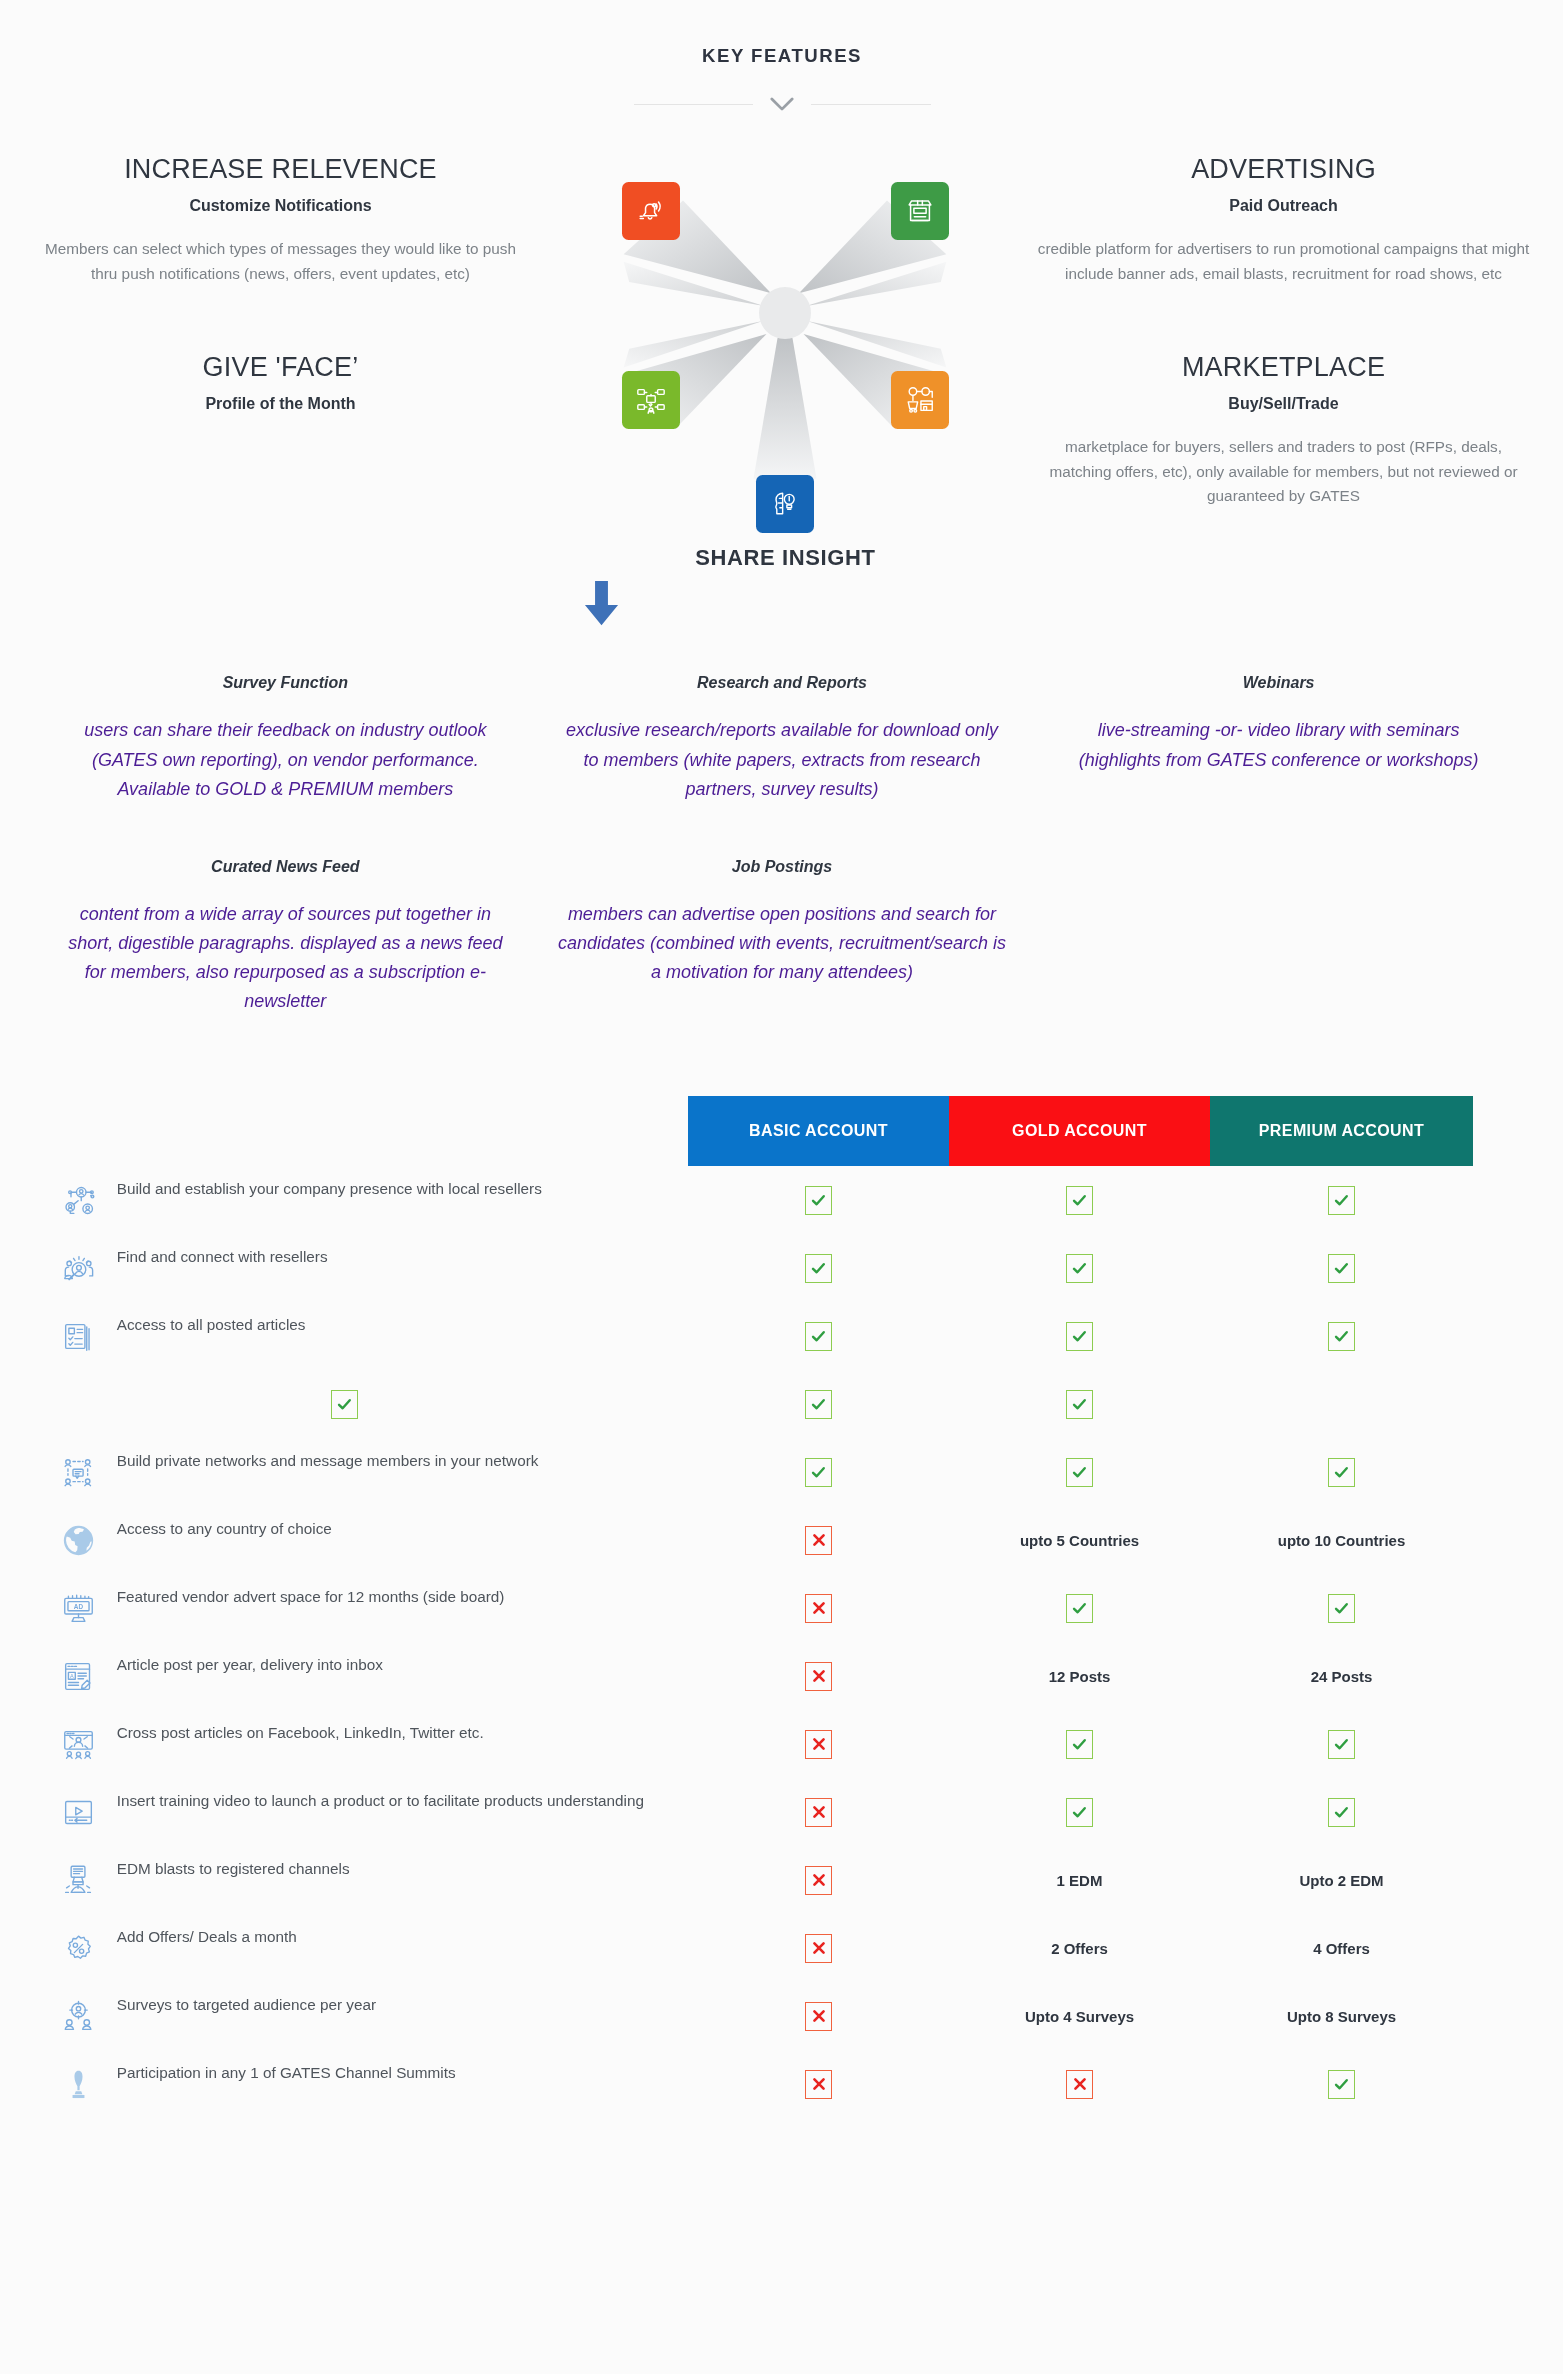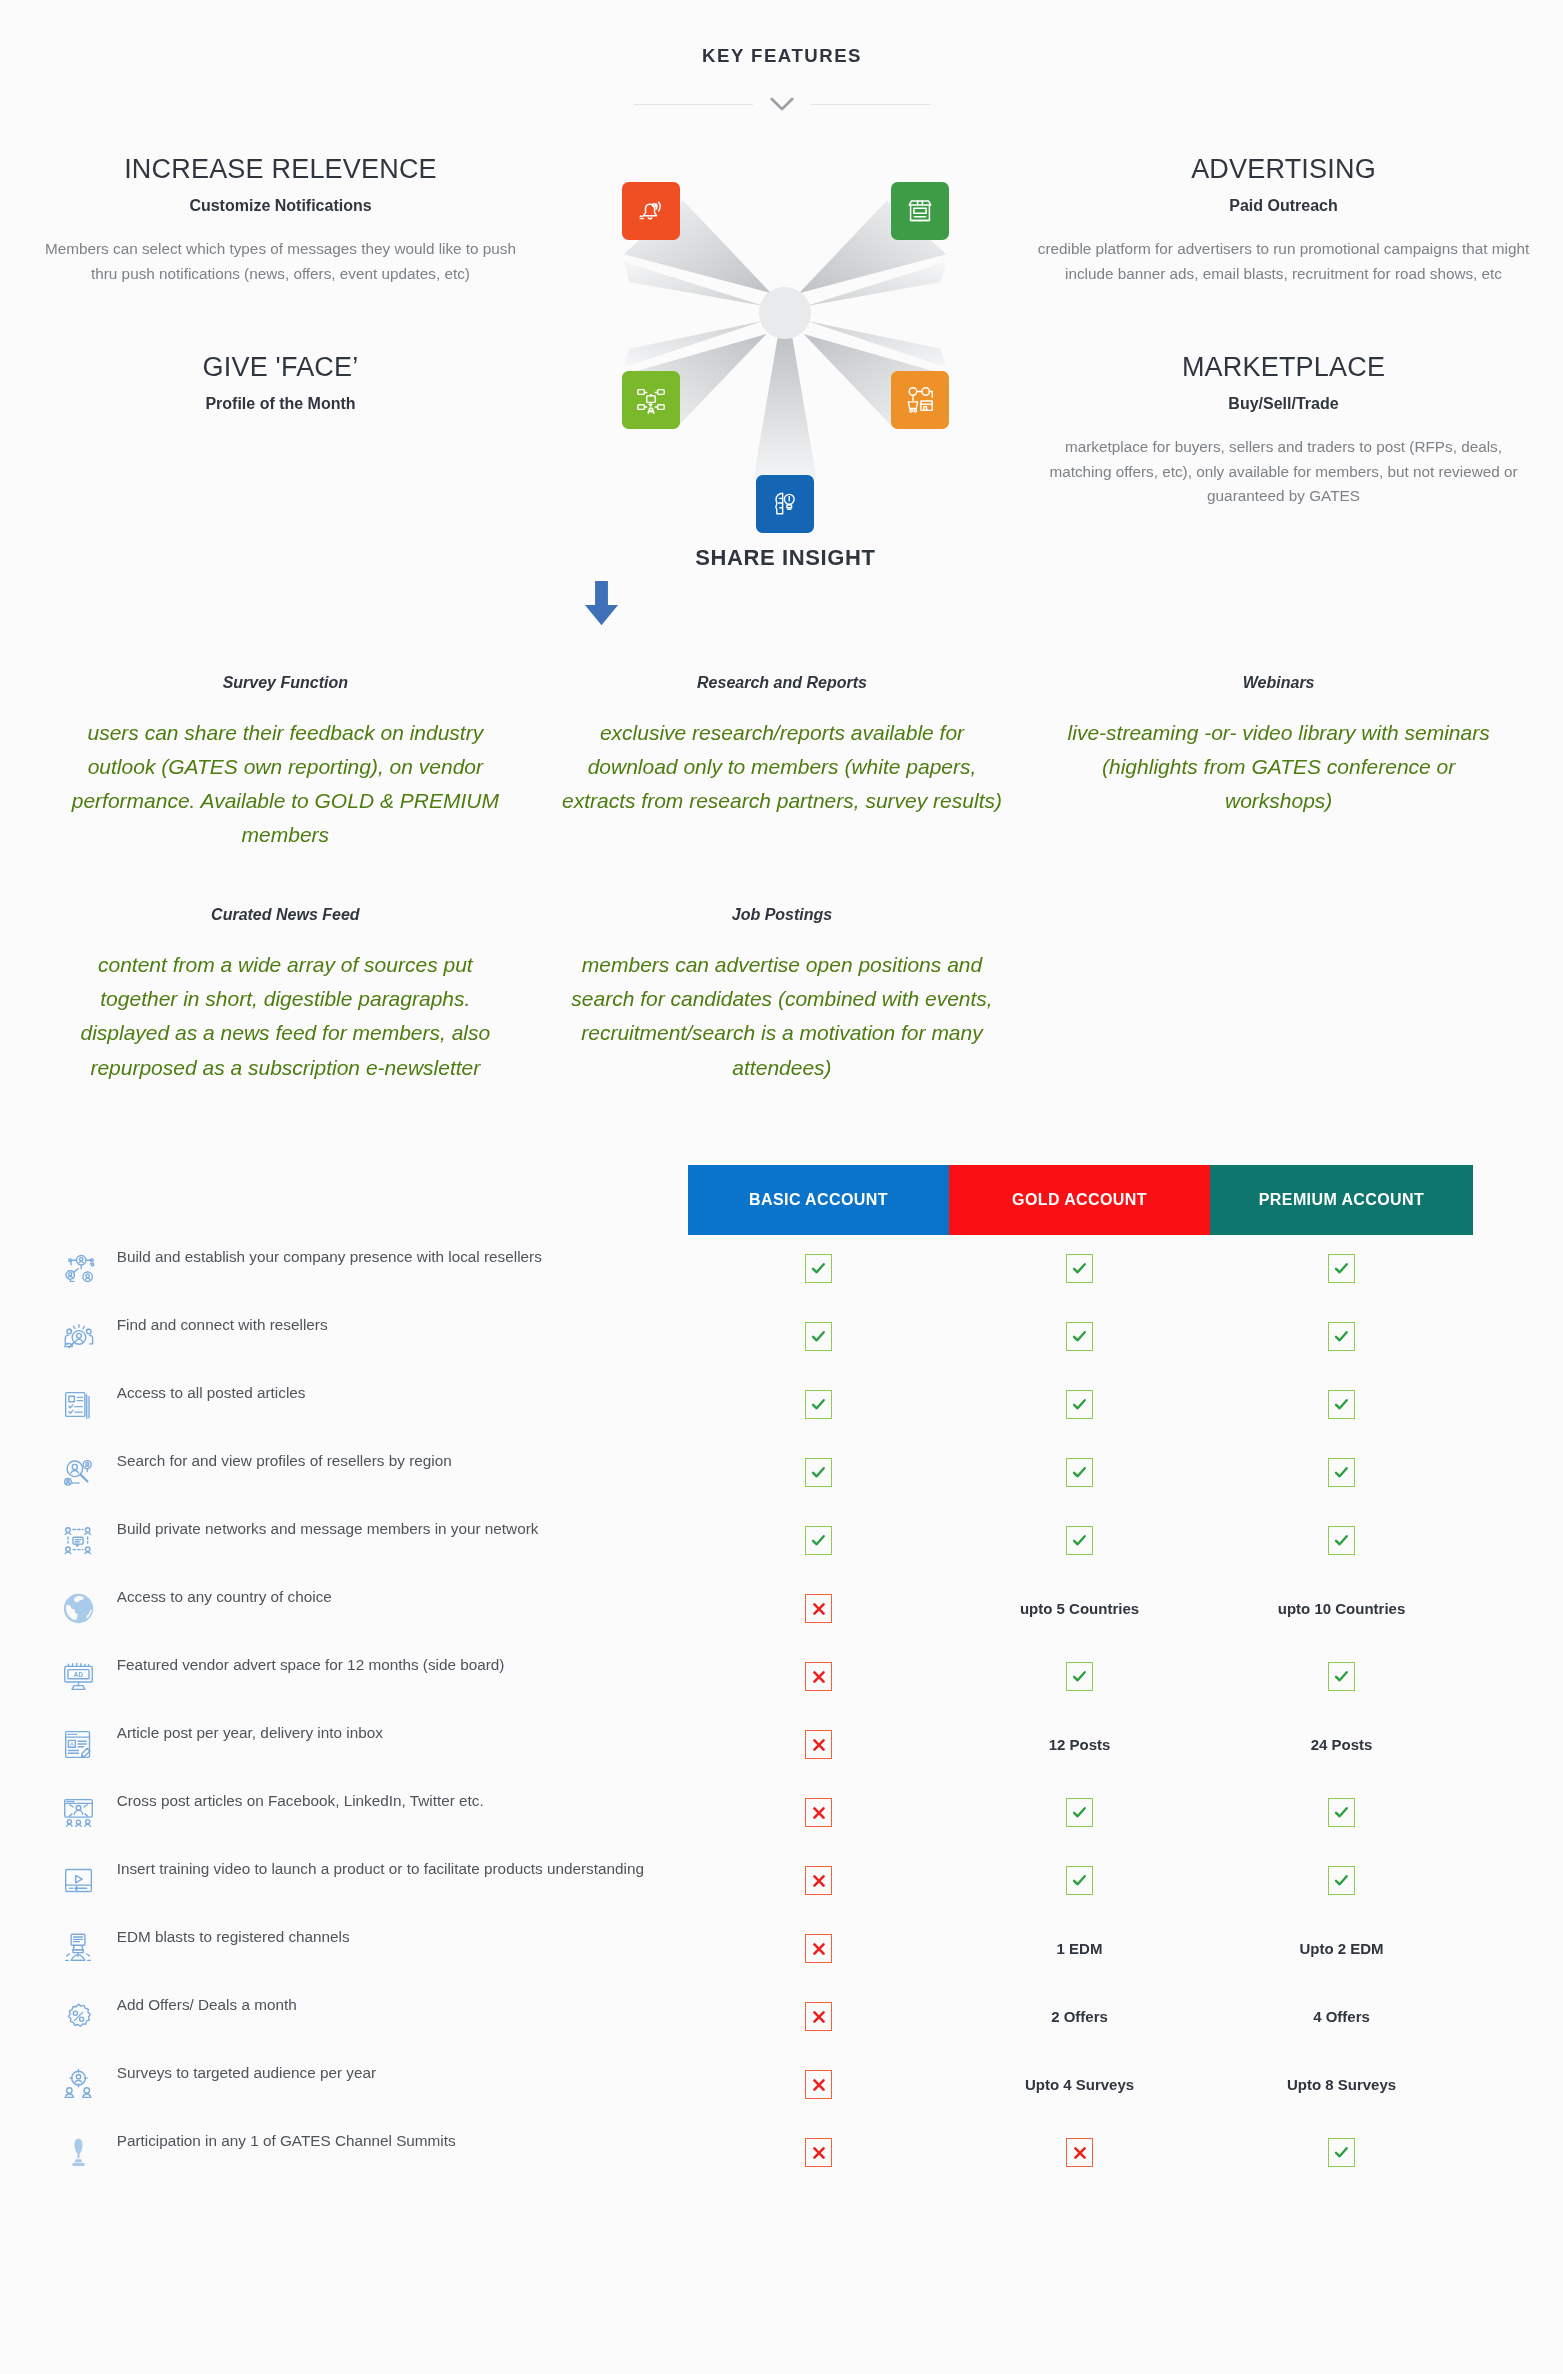--- a/index.html
+++ b/index.html
@@ -87,22 +87,22 @@
   .down-arrow { position: absolute; left: 0; right: 0; top: 429px; text-align: center; line-height: 0; }
 
   
   .tri-rows { margin-top: 30px; }
   .tri-row { display: grid; grid-template-columns: repeat(3, 1fr); padding: 0 37px; }
   .tri-cell { padding: 0 24px; font-style: italic; }
   .tri-title {
     text-align: center; font-size: 16px; font-weight: 700; color: #2f3640;
   }
   .tri-body {
-    text-align: center; font-size: 21px; line-height: 1.62;
-    color: #4d7c0f; margin-top: 24px;
+    text-align: center; font-size: 18px; line-height: 1.62;
+    color: #4c1d95; margin-top: 24px;
   }
   .tri-row.second { margin-top: 54px; }
 
   
   .table-wrap { margin-top: 80px; padding: 0 0 65px 0; }
   .table { width: 1528px; }
   .thead { display: grid; grid-template-columns: 688px 261px 261px 263px; }
   .th-spacer { }
   .th {
     height: 70px; display: flex; align-items: center; justify-content: center;
@@ -407,28 +407,20 @@
           </div>
           <div class="val-cell">
             <span class="mark">
               <svg width="15" height="15" viewBox="0 0 16 16">
                 <path d="M2.2 8.4 L6 12 L13.6 3.4" fill="none" stroke="#2f9e41" stroke-width="2.6" stroke-linecap="round" stroke-linejoin="round"></path>
               </svg>
             </span>
           </div>
         </div>
         <div class="trow">
-          <div class="feat-cell">
-            <span class="feat-icon">
-              <svg width="33" height="33" viewBox="0 0 36 36">
-                <use href="#ic-profile-search-icon"></use>
-              </svg>
-            </span>
-            <span class="feat-text">Search for and view profiles of resellers by region</span>
-          </div>
           <div class="val-cell">
             <span class="mark">
               <svg width="15" height="15" viewBox="0 0 16 16">
                 <path d="M2.2 8.4 L6 12 L13.6 3.4" fill="none" stroke="#2f9e41" stroke-width="2.6" stroke-linecap="round" stroke-linejoin="round"></path>
               </svg>
             </span>
           </div>
           <div class="val-cell">
             <span class="mark">
               <svg width="15" height="15" viewBox="0 0 16 16">

